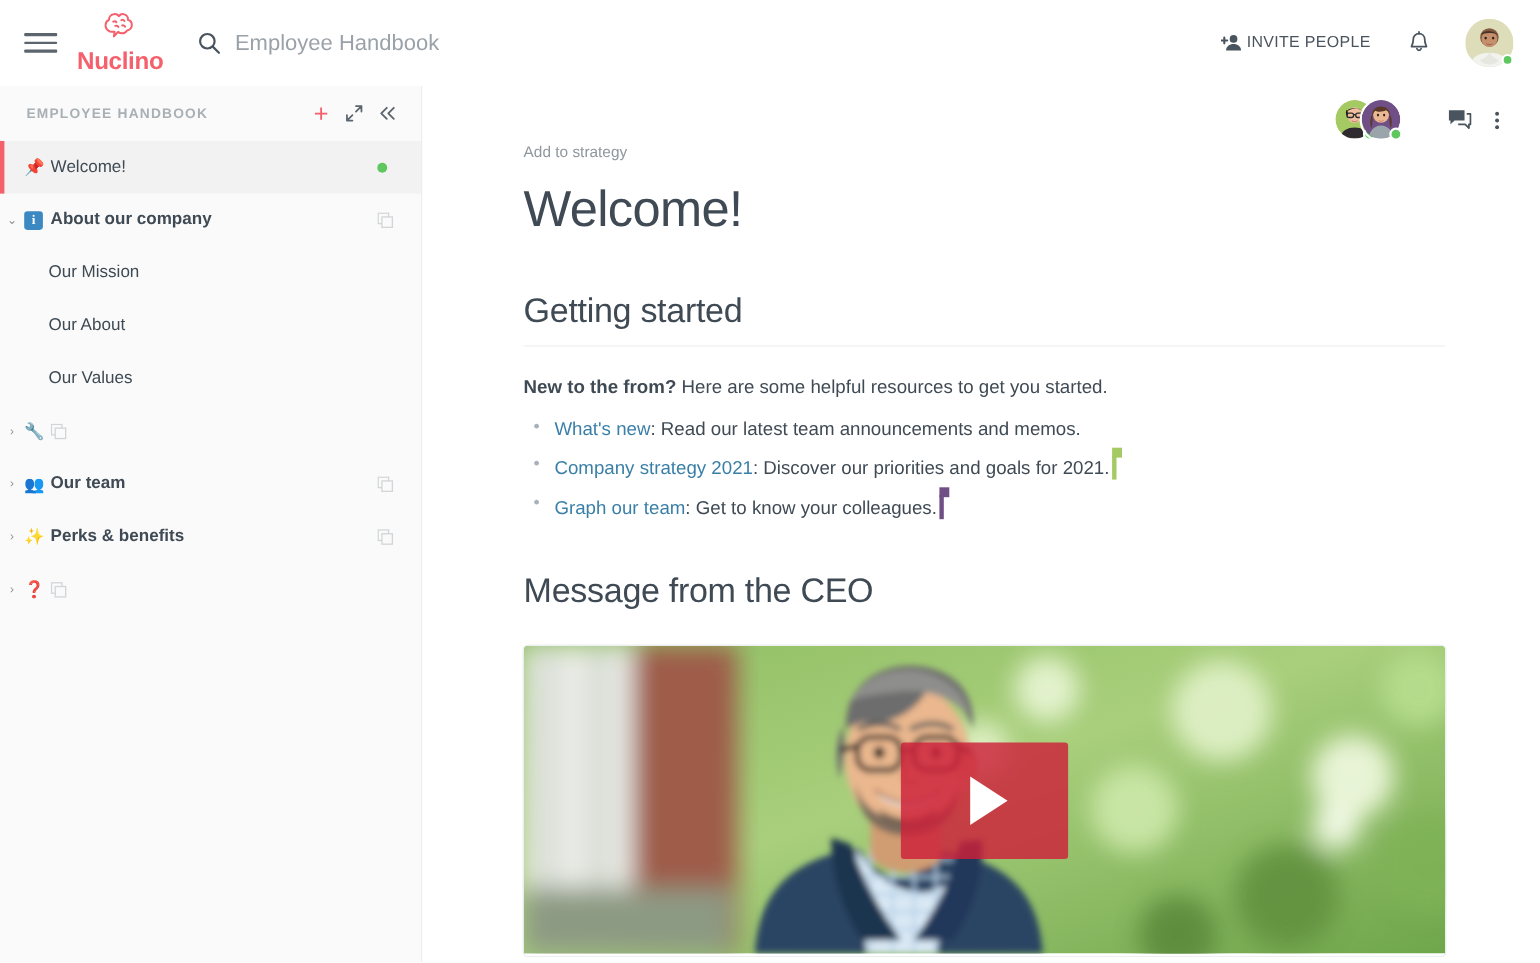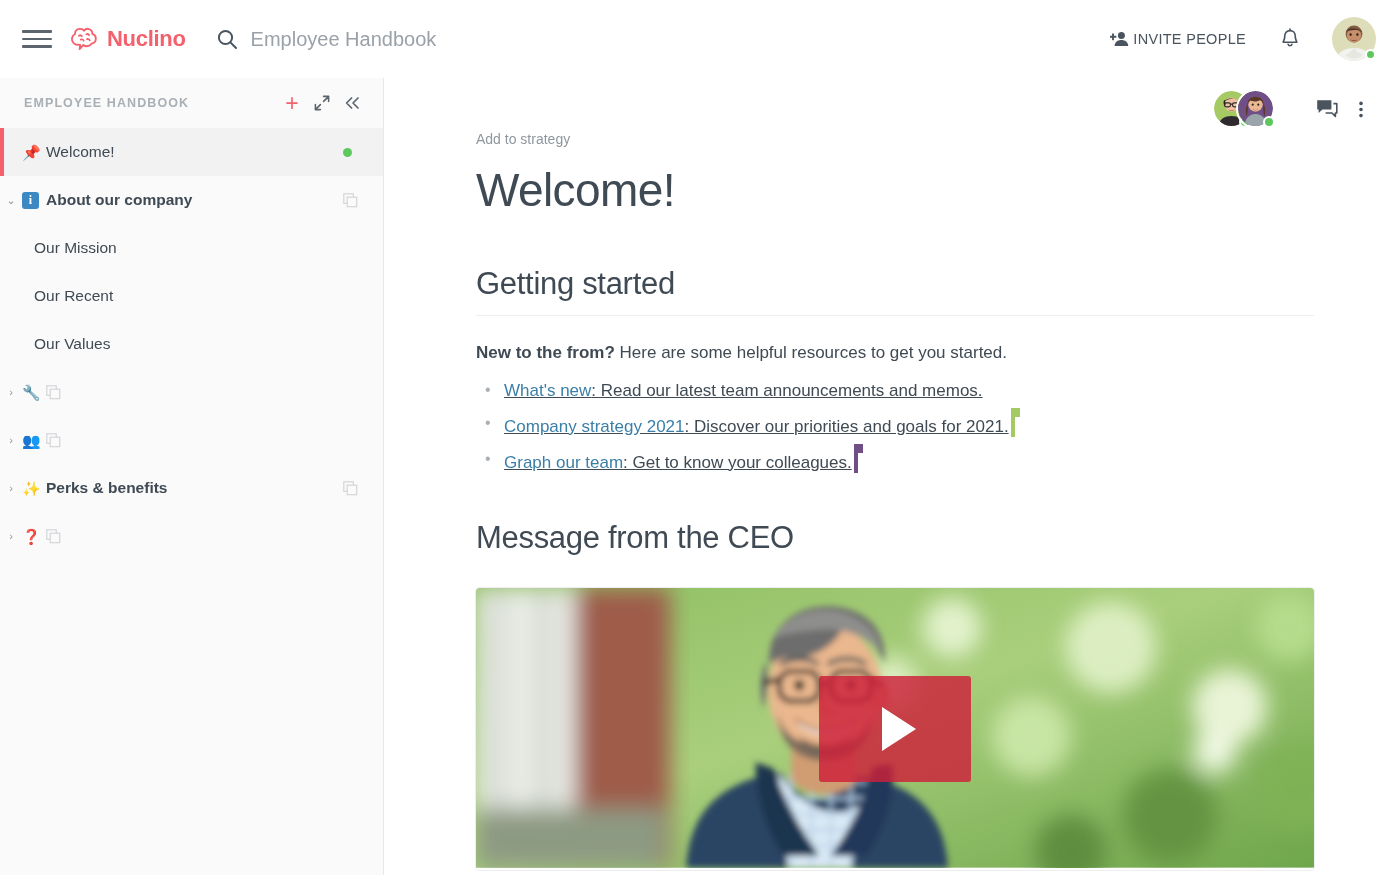--- a/index.html
+++ b/index.html
@@ -20,21 +20,21 @@
     padding: 0 24px 0 22px;
     background: #fff;
   }
   .hamburger {
     width: 30px; height: 30px; margin-right: 18px;
     display: flex; flex-direction: column; justify-content: center;
     gap: 5px; cursor: pointer;
   }
   .hamburger i { display: block; height: 2.5px; background: #5c656e; border-radius: 1px; }
 
-  .logo { display: flex; align-items: center; gap: 7px; cursor: pointer; margin-right: 30px; }
+  .logo { display: flex; align-items: center; gap: 7px; cursor: pointer; margin-right: 30px; flex-direction: column; }
   .logo .brain { width: 30px; height: 26px; display: block; }
   .logo .wordmark {
     font-size: 22px; font-weight: bold; letter-spacing: -0.3px;
     color: #f4606c;
   }
 
   .searchbox { display: flex; align-items: center; gap: 13px; flex: 1; cursor: text; }
   .searchbox svg { flex: 0 0 auto; }
   .searchbox .term { font-size: 20px; color: #9aa1a8; }
 
@@ -124,21 +124,21 @@
     width: 17px; height: 17px; border-radius: 3px;
     background: #3b88c3; color: #fff; font-size: 12px; font-weight: bold;
     display: inline-flex; align-items: center; justify-content: center;
     font-family: "Liberation Serif", serif;
   }
   .sb-label { flex: 1; white-space: nowrap; overflow: hidden; text-overflow: ellipsis; }
   .sb-label.bold { font-weight: bold; }
   .sb-pin { width: 24px; flex: 0 0 24px; display: flex; align-items: center; }
   .sb-dot { width: 9px; height: 9px; border-radius: 50%; background: #5ec85e; }
   .sb-dup { opacity: 0.35; display: flex; align-items: center; }
-  .sb-item.child { padding-left: 34px; align-items: center; }
+  .sb-item.child { padding-left: 44px; align-items: center; }
 
   
   .main { flex: 1; min-width: 0; overflow: hidden; background: #fff; position: relative; }
   .doc-toolbar {
     position: absolute; top: 0; right: 0;
     height: 62px; display: flex; align-items: center;
     padding-right: 22px; gap: 0;
   }
   .stack { display: flex; align-items: center; margin-right: 34px; }
   .stack .av {
@@ -173,21 +173,21 @@
     letter-spacing: -0.3px; line-height: 1.2;
   }
   .doc h2.ruled {
     border-bottom: 1px solid #eceef0; padding-bottom: 13px; margin-bottom: 24px; margin-top: 48px;
   }
   .doc p.lead { font-size: 17px; line-height: 1.55; color: #3f4a54; margin-bottom: 16px; }
   .doc p.lead b { font-weight: bold; }
   .doc ul { list-style: none; padding-left: 28px; }
   .doc li {
     font-size: 17px; line-height: 1.1; color: #3f4a54;
-    position: relative; padding: 0 0 14px 0; text-decoration: underline;
+    position: relative; padding: 0 0 14px 0;
   }
   .doc li::before {
     content: "•"; position: absolute; left: -19px; top: -1px;
     color: #a9b0b6; font-size: 16px;
   }
   .doc a { color: #3a7fa8; text-decoration: none; cursor: pointer; }
   .caret-mark {
     display: inline-block; width: 4px; height: 22px;
     vertical-align: -5px; margin-left: 2px; position: relative;
   }
@@ -324,41 +324,42 @@
               <rect x="4.2" y="4.2" width="9.5" height="9.5" fill="#fafafa" stroke="#8a929a" stroke-width="1.2"></rect>
             </svg>
           </span>
         </div>
 
         <div class="sb-item child">
           <span class="sb-label">Our Mission</span>
         </div>
 
         <div class="sb-item child">
-          <span class="sb-label">Our Recent</span>
+          <span class="sb-label">Our About</span>
         </div>
 
         <div class="sb-item child">
           <span class="sb-label">Our Values</span>
         </div>
 
         <div class="sb-item">
           <span class="sb-caret">›</span>
           <span class="sb-emoji">🔧</span>
           <span class="sb-pin sb-dup">
             <svg width="15" height="15" viewBox="0 0 15 15">
               <rect x="0.8" y="0.8" width="9.5" height="9.5" fill="none" stroke="#8a929a" stroke-width="1.2"></rect>
               <rect x="4.2" y="4.2" width="9.5" height="9.5" fill="#fafafa" stroke="#8a929a" stroke-width="1.2"></rect>
             </svg>
           </span>
         </div>
 
         <div class="sb-item">
           <span class="sb-caret">›</span>
           <span class="sb-emoji">👥</span>
+          <span class="sb-label bold">Our team</span>
           <span class="sb-pin sb-dup">
             <svg width="15" height="15" viewBox="0 0 15 15">
               <rect x="0.8" y="0.8" width="9.5" height="9.5" fill="none" stroke="#8a929a" stroke-width="1.2"></rect>
               <rect x="4.2" y="4.2" width="9.5" height="9.5" fill="#fafafa" stroke="#8a929a" stroke-width="1.2"></rect>
             </svg>
           </span>
         </div>
 
         <div class="sb-item">
           <span class="sb-caret">›</span>

